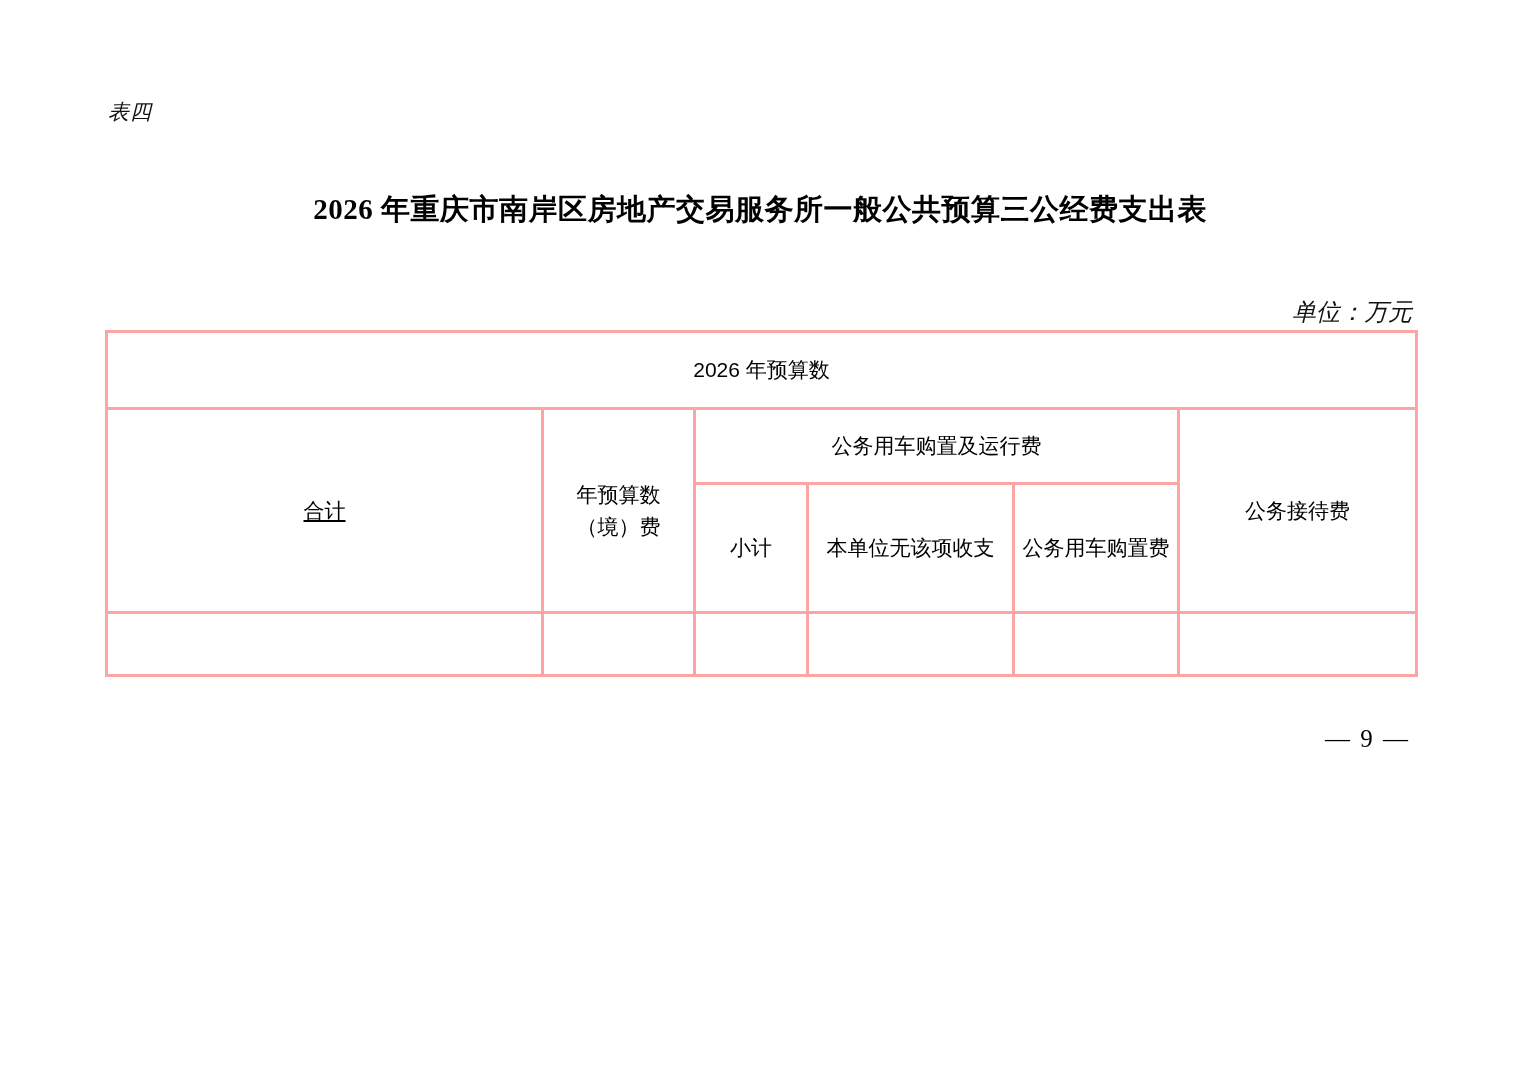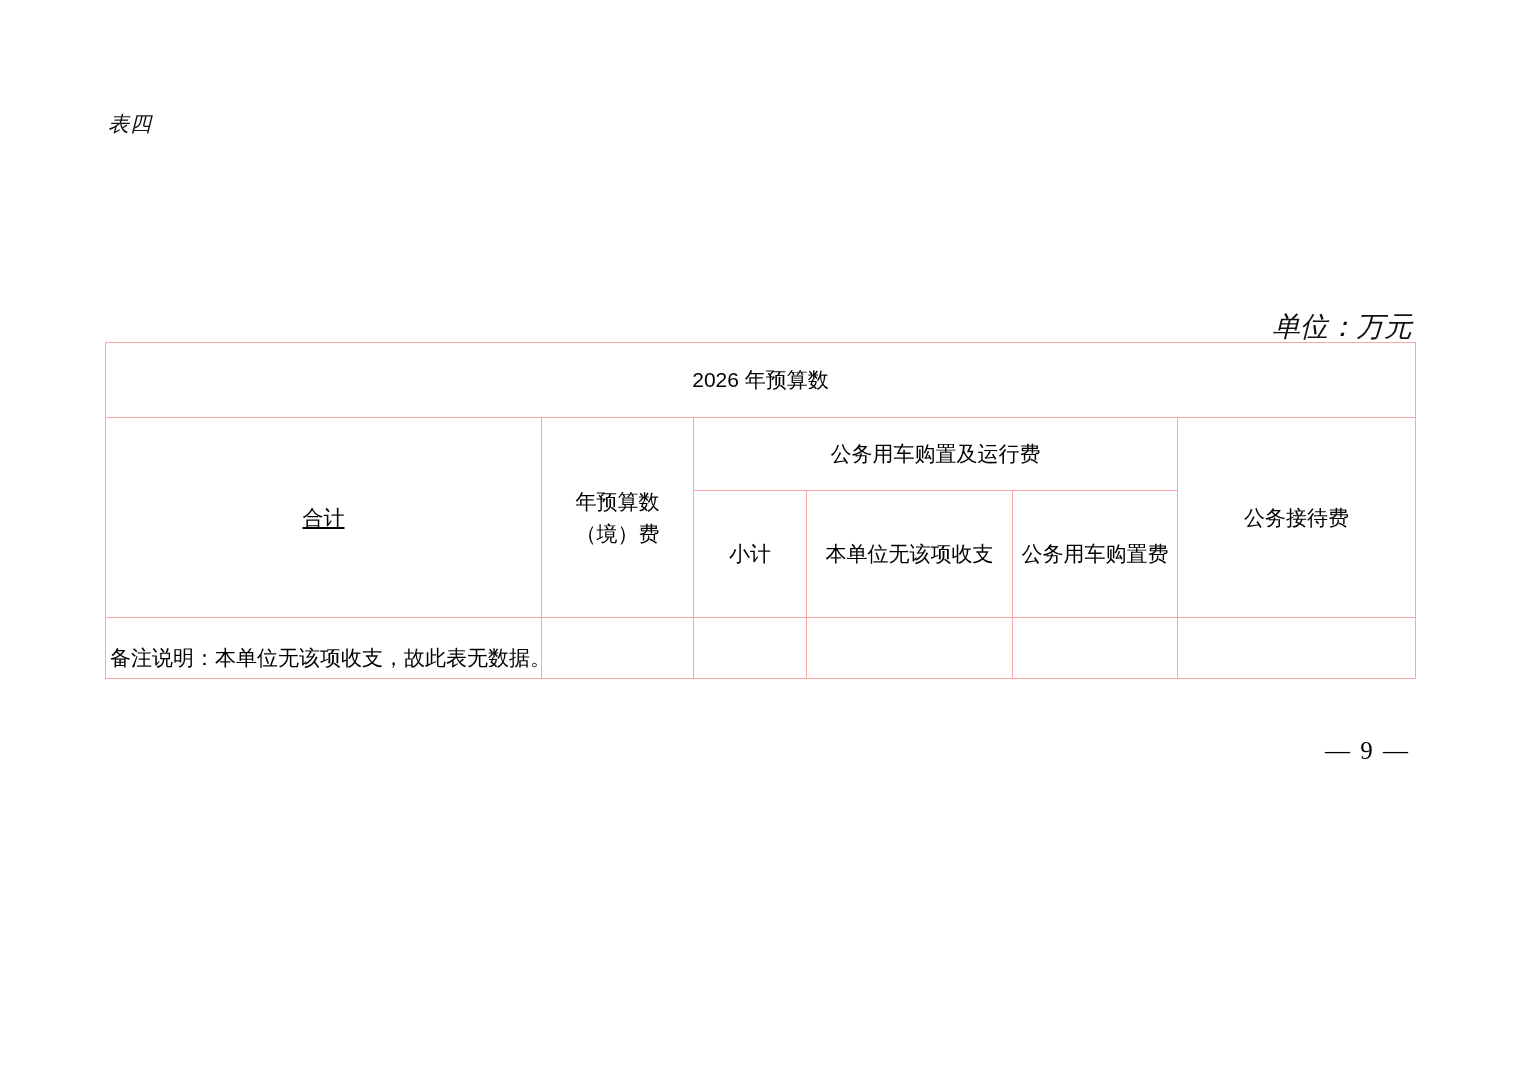--- a/index.html
+++ b/index.html
@@ -11,21 +11,21 @@
     width: 1520px;
     height: 1074px;
     position: relative;
     font-family: "Liberation Serif", "DejaVu Serif", serif;
     color: #000000;
     overflow: hidden;
   }
   .page {
     position: absolute;
     left: 0;
-    top: 12px;
+    top: 0;
     width: 1520px;
     height: 871px;
   }
   .table-tag {
     position: absolute;
     left: 108px;
     top: 98px;
     font-size: 21px;
     font-family: "Liberation Serif", "DejaVu Serif", serif;
     font-style: italic;
@@ -40,34 +40,34 @@
     text-align: center;
     font-size: 29px;
     font-weight: bold;
     letter-spacing: 0.5px;
     color: #000;
   }
   .unit-line {
     position: absolute;
     right: 108px;
     top: 296px;
-    font-size: 28px;
+    font-size: 24px;
     font-style: italic;
     color: #111;
   }
   table.budget {
     position: absolute;
     left: 105px;
     top: 330px;
     width: 1310px;
     border-collapse: collapse;
     table-layout: fixed;
   }
   table.budget td {
-    border: 1px solid #fca5a5;
+    border: 3px solid #fca5a5;
     font-size: 21px;
     text-align: center;
     vertical-align: middle;
     padding: 6px 4px;
     font-family: "Liberation Sans", "DejaVu Sans", sans-serif;
     line-height: 1.5;
   }
   td.head-year {
     height: 62px;
     font-size: 22px;
@@ -108,20 +108,21 @@
     color: #000;
   }
 </style>
 </head>
 <body>
 
 <div class="page">
 
   <div class="table-tag">表四</div>
 
+  <div class="doc-title">2026 年重庆市南岸区房地产交易服务所一般公共预算三公经费支出表</div>
 
   <div class="unit-line">单位：万元</div>
 
   <table class="budget">
     <colgroup>
       <col style="width:436px">
       <col style="width:152px">
       <col style="width:113px">
       <col style="width:206px">
       <col style="width:165px">
@@ -146,17 +147,16 @@
         <td class="data-cell"></td>
         <td class="data-cell"></td>
         <td class="data-cell"></td>
         <td class="data-cell"></td>
         <td class="data-cell"></td>
         <td class="data-cell"></td>
       </tr>
     </tbody>
   </table>
 
-  <div class="note">备注说明：本单位无该项收支，故此表无数据。</div>
 
   <div class="page-num">— 9 —</div>
 
 </div>
 
 </body></html>

